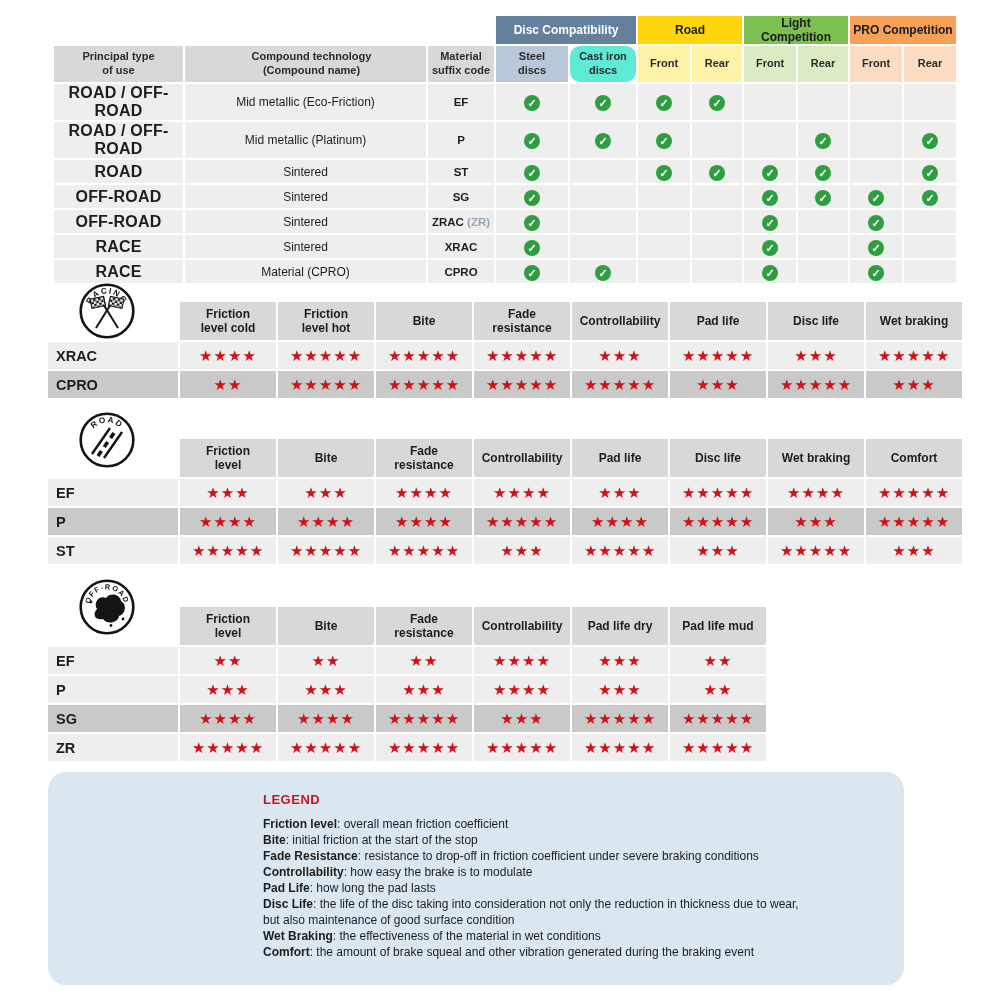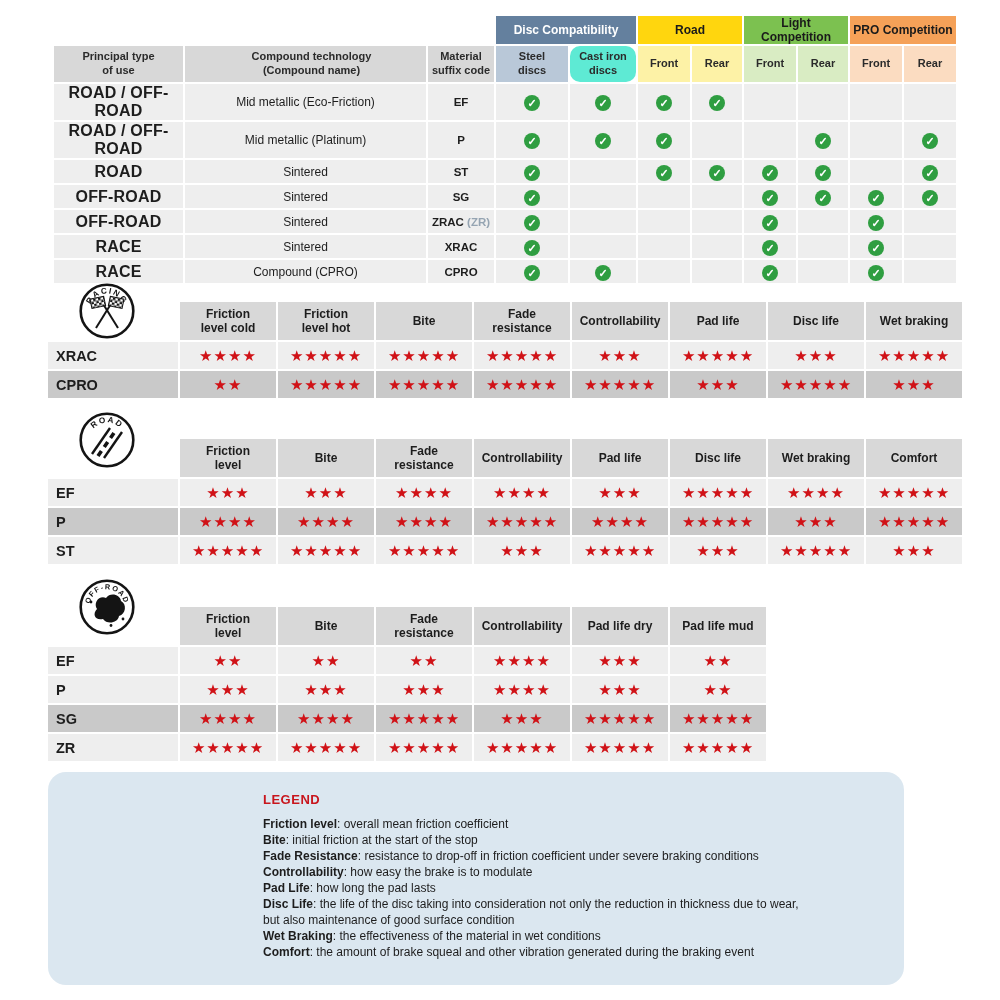--- a/index.html
+++ b/index.html
@@ -164,21 +164,21 @@
             <td class="chk"></td>
             <td class="chk"></td>
             <td class="chk"></td>
             <td class="chk"><span class="check">✓</span></td>
             <td class="chk"></td>
             <td class="chk"><span class="check">✓</span></td>
             <td class="chk"></td>
           </tr>
           <tr>
             <td class="use">RACE</td>
-            <td class="compound">Compound (CPRO)</td>
+            <td class="compound">Material (CPRO)</td>
             <td class="code">CPRO</td>
             <td class="chk"><span class="check">✓</span></td>
             <td class="chk"><span class="check">✓</span></td>
             <td class="chk"></td>
             <td class="chk"></td>
             <td class="chk"><span class="check">✓</span></td>
             <td class="chk"></td>
             <td class="chk"><span class="check">✓</span></td>
             <td class="chk"></td>
           </tr>

